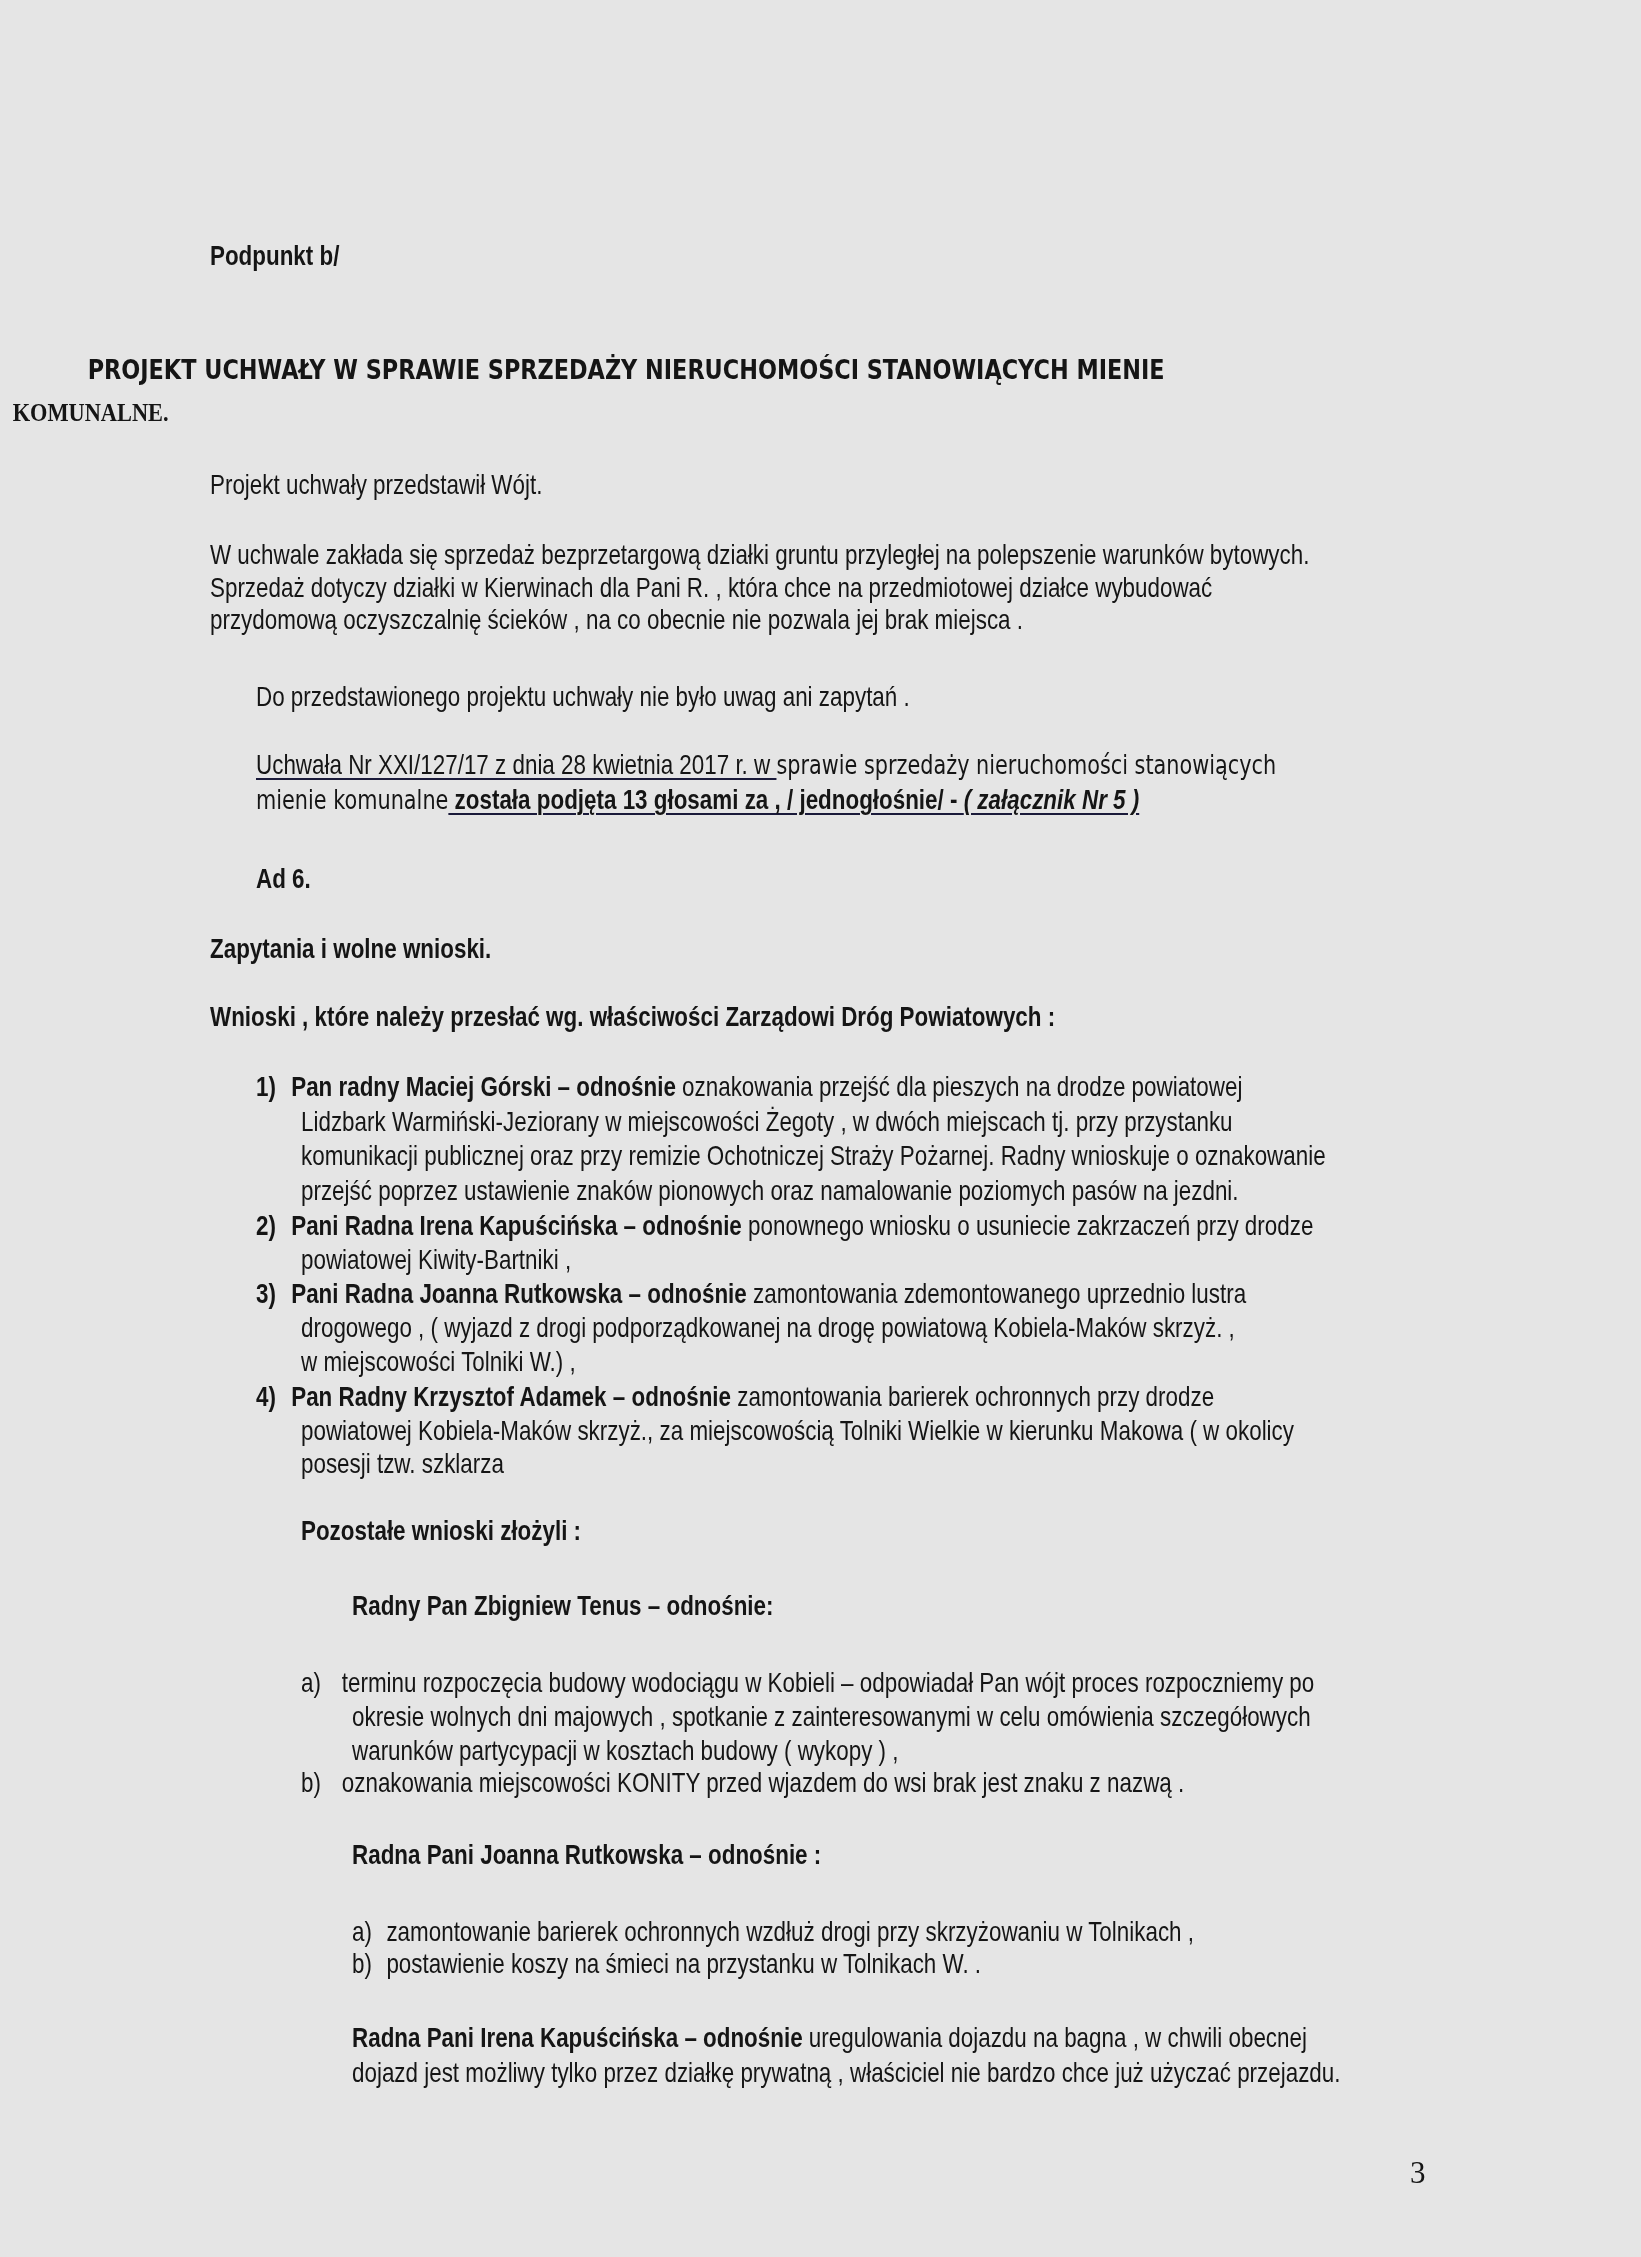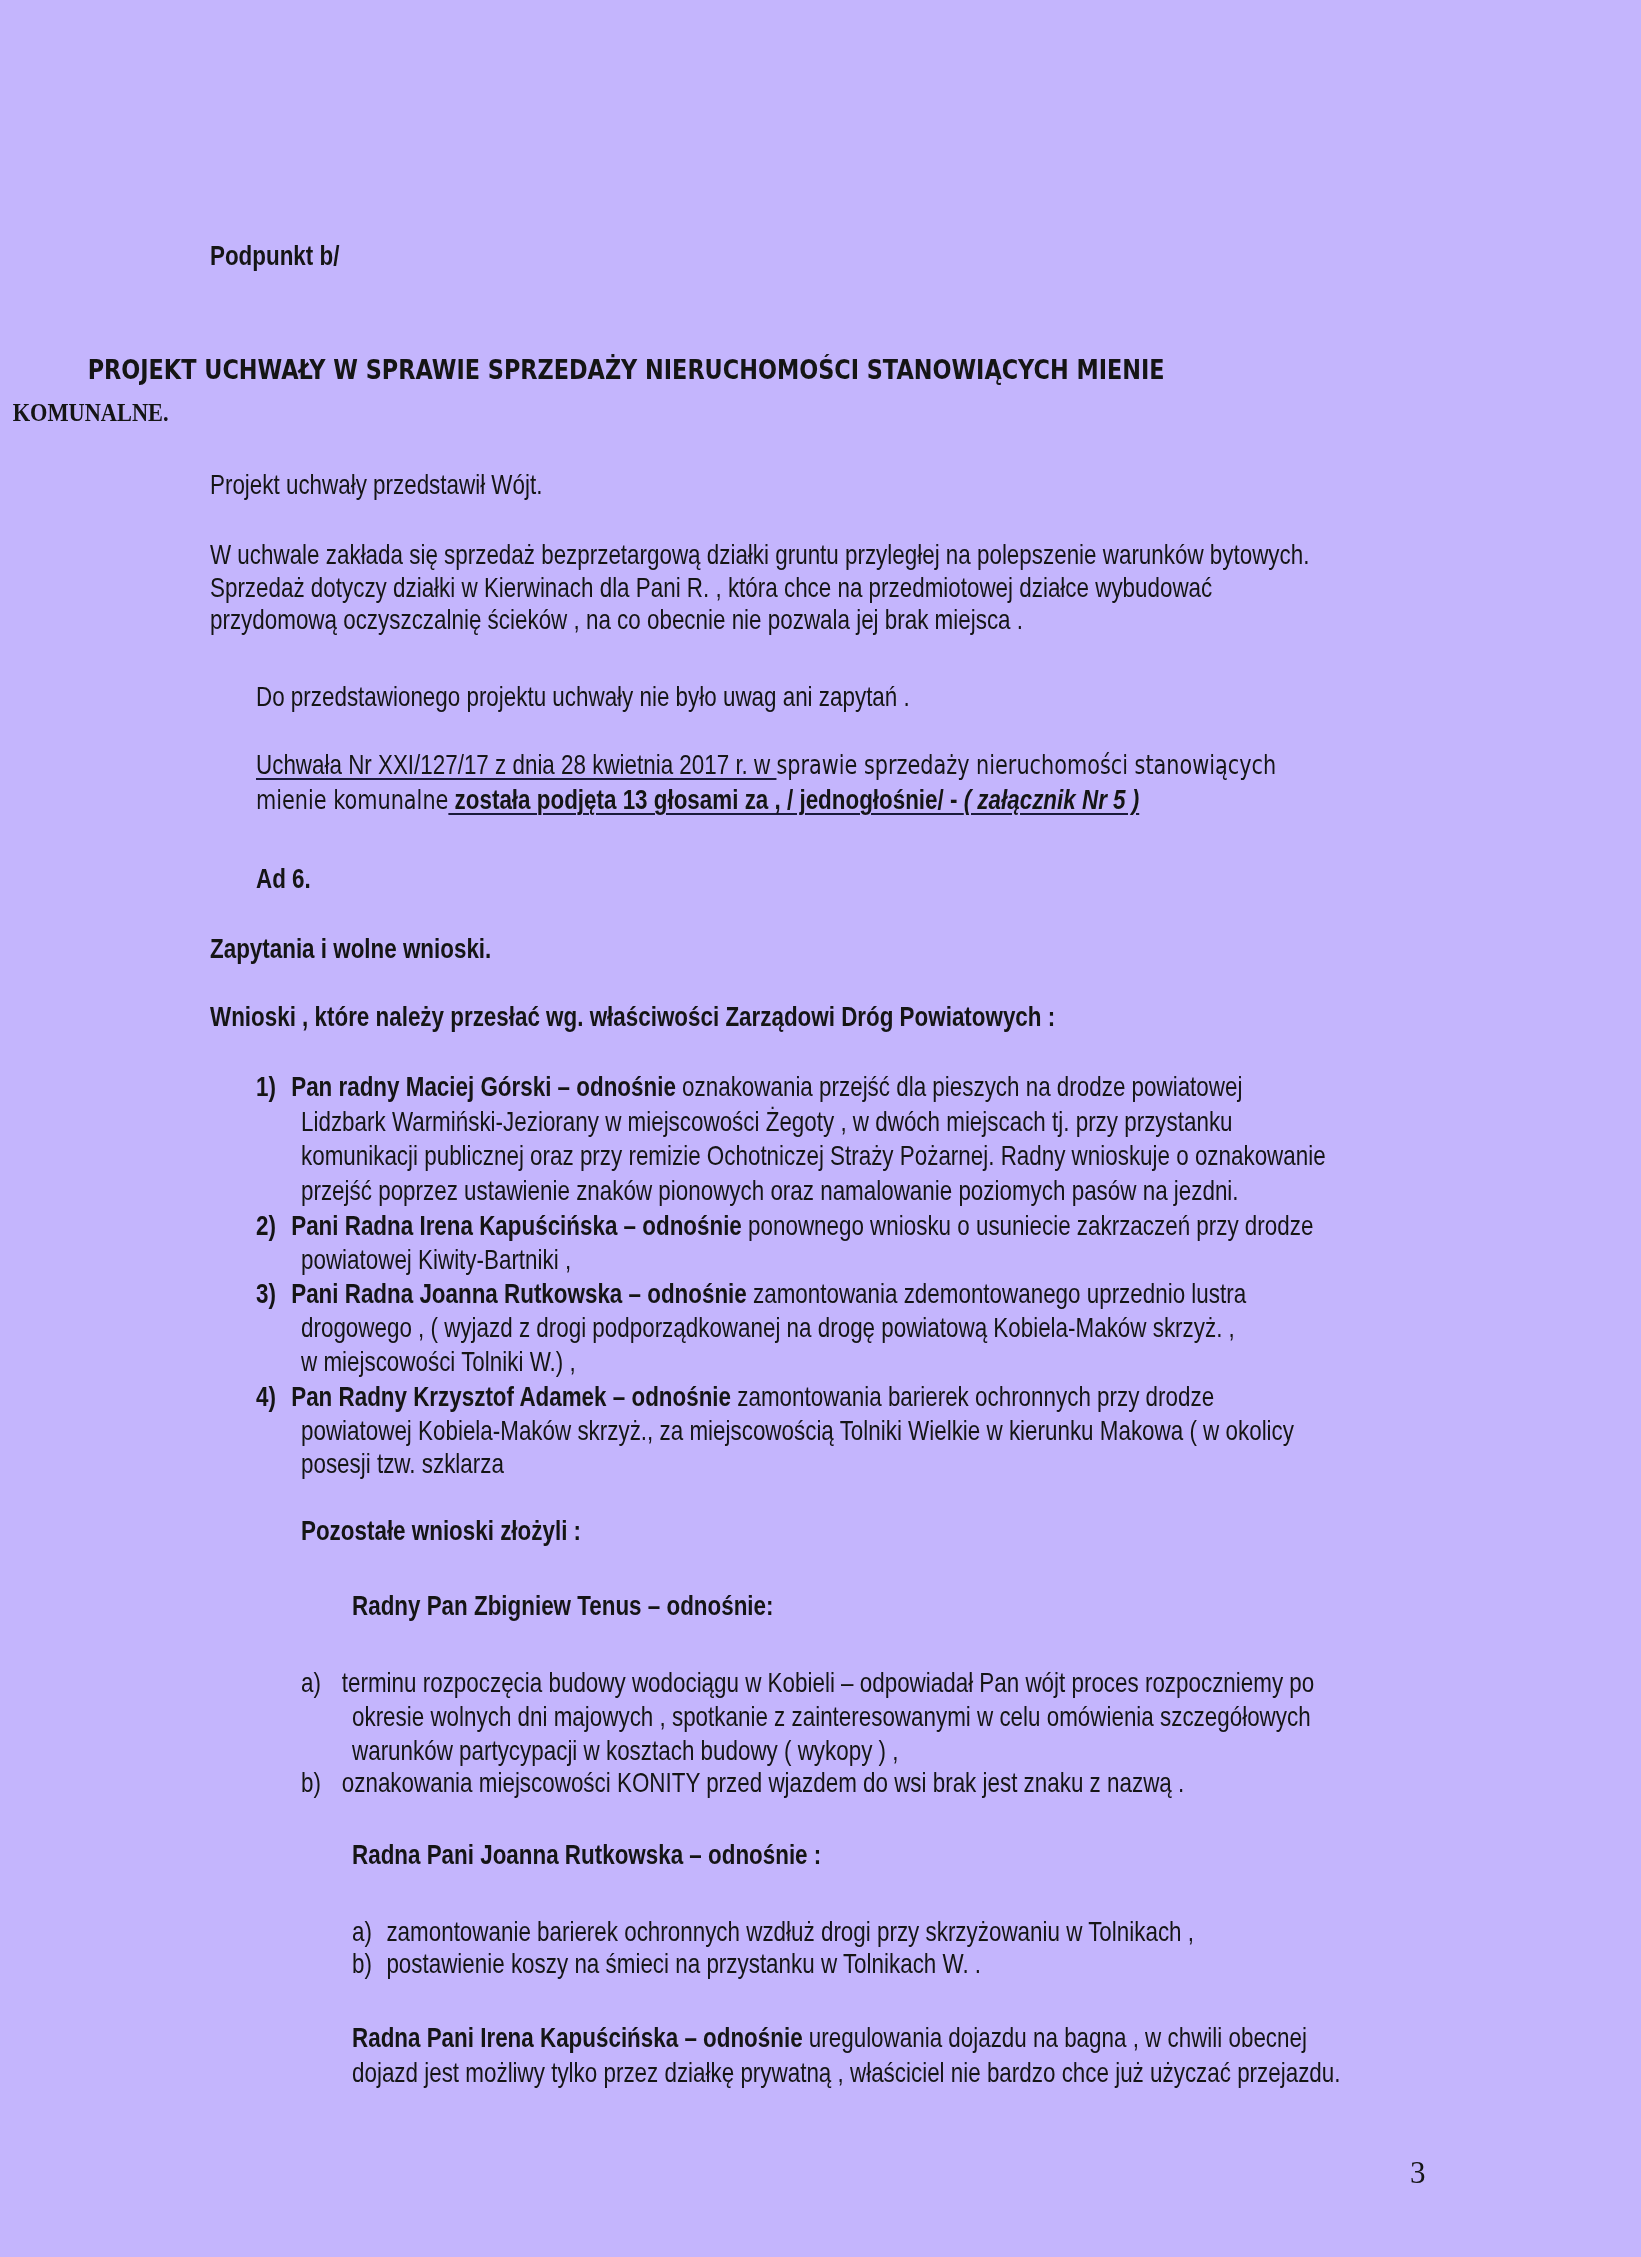--- a/index.html
+++ b/index.html
@@ -1,21 +1,21 @@
 <!DOCTYPE html>
 <html><head>
   <meta charset="utf-8">
   <style>
     html, body { margin: 0; padding: 0; }
     body {
       width: 1641px; height: 2257px; background: #fdfdfd; position: relative; overflow: hidden;
       color: #151515;
       font-family: "Liberation Sans", sans-serif;
     }
-    .page { position: absolute; left: 0; top: 0; width: 1641px; height: 2257px; background: #c4b5fd; }
+    .page { position: absolute; left: 0; top: 0; width: 1641px; height: 2257px; background: #e5e5e5; }
     .line {
       position: absolute; white-space: nowrap; font-size: 28px; line-height: 33px;
       transform-origin: 0 0; transform: scaleX(0.80);
     }
     .b { font-weight: bold; }
     .i { font-style: italic; }
     .title {
       position: absolute; left: 0; width: 1641px; 
       font-family: "DejaVu Sans", sans-serif; font-weight: bold; font-size: 26px;
       letter-spacing: 0px; white-space: nowrap;

